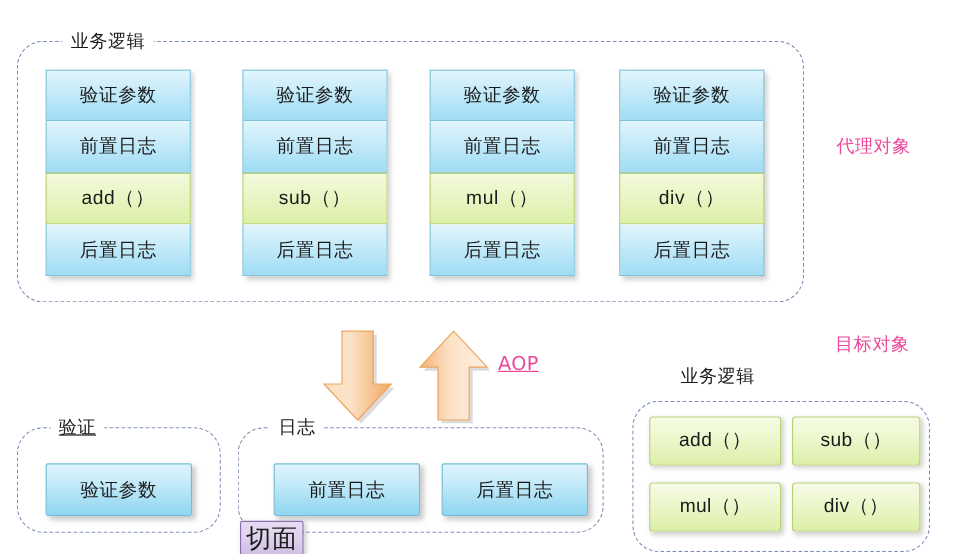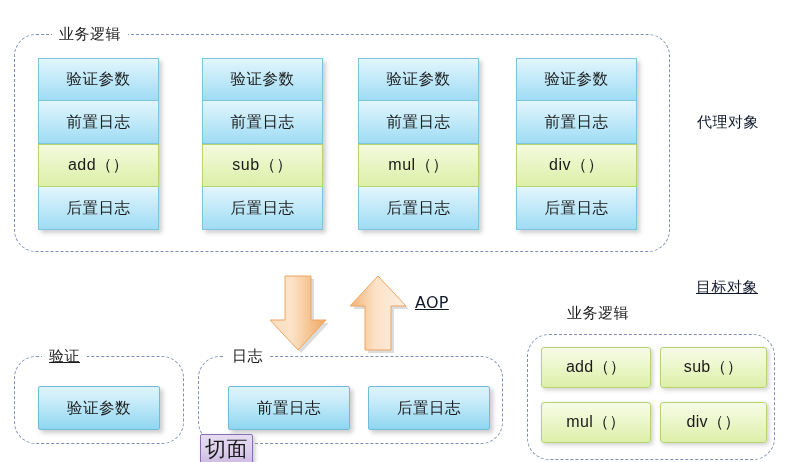--- a/index.html
+++ b/index.html
@@ -40,21 +40,21 @@
     padding: 0 7px;
     white-space: nowrap;
     letter-spacing: 0.5px;
   }
 
   
   .caption {
     position: absolute;
     font-size: 15px;
     line-height: 1;
-    color: #0f172a;
+    color: #ec4899;
     white-space: nowrap;
     letter-spacing: 0.5px;
   }
   .caption.latin {
     font-size: 16px;
     letter-spacing: 0.3px;
   }
 
   
   .stack {
@@ -223,21 +223,21 @@
   <div class="chip" style="left:38px; top:370px; width:122px;">验证参数</div>
 
   <div class="dashed-box" style="left:198px; top:340px; width:305px; height:88px;"></div>
   <div class="group-label" style="left:225px; top:333px;">日志</div>
 
   <div class="chip" style="left:228px; top:370px; width:122px;">前置日志</div>
   <div class="chip" style="left:368px; top:370px; width:122px;">后置日志</div>
 
   <div class="badge" style="left:163px; top:418px; width:53px; height:30px;">切面</div>
 
-  <div class="caption" style="left:696px; top:264px;text-decoration:underline;">目标对象</div>
+  <div class="caption" style="left:696px; top:264px;">目标对象</div>
 
   <div class="dashed-box" style="left:527px; top:318px; width:248px; height:126px;"></div>
   <div class="group-label" style="left:560px; top:290px;">业务逻辑</div>
 
   <div class="gchip" style="left:541px; top:331px; width:110px;">add（）</div>
   <div class="gchip" style="left:660px; top:331px; width:107px;">sub（）</div>
   <div class="gchip" style="left:541px; top:386px; width:110px;">mul（）</div>
   <div class="gchip" style="left:660px; top:386px; width:107px;">div（）</div>
 
 </div>

